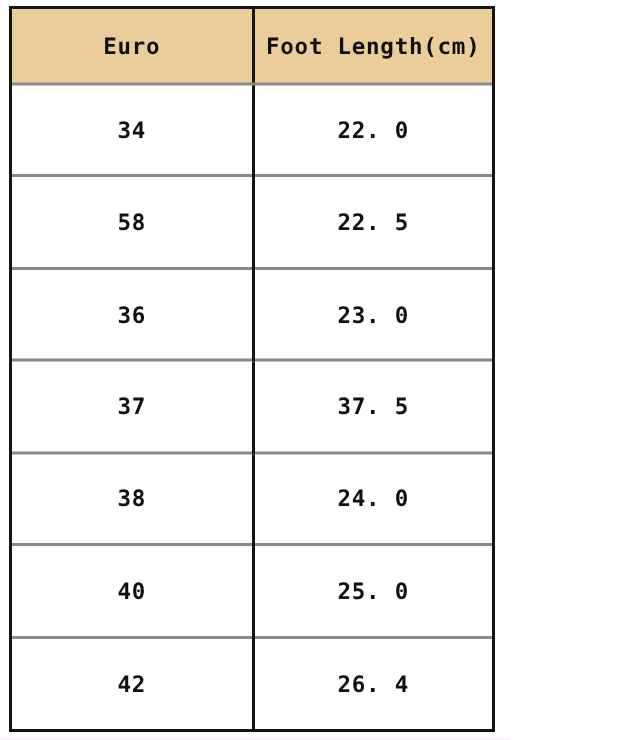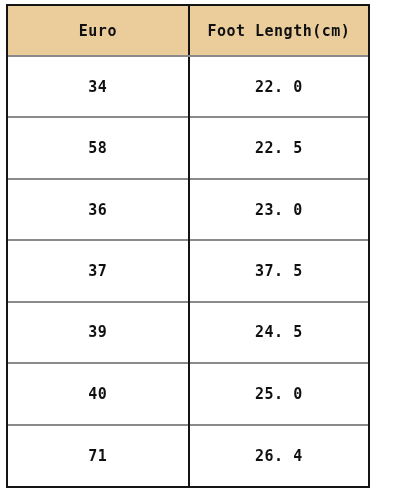--- a/index.html
+++ b/index.html
@@ -12,21 +12,21 @@
     width: 416px;
     height: 493px;
     overflow: hidden;
     font-family: "DejaVu Sans Mono", "Liberation Mono", monospace;
   }
 
   #size-chart-wrap {
     position: absolute;
     left: 6px;
     top: 4px;
-    width: 364px;
+    width: 324px;
     height: 484px;
     box-sizing: border-box;
     border: 2px solid #141414;
     background: #f0abfc;
   }
 
   table.size-table {
     width: 100%;
     height: 100%;
     border-collapse: collapse;
@@ -113,26 +113,26 @@
         </tr>
         <tr class="data-row">
           <td class="cell-euro">36</td>
           <td class="cell-foot">23. 0</td>
         </tr>
         <tr class="data-row">
           <td class="cell-euro">37</td>
           <td class="cell-foot">37. 5</td>
         </tr>
         <tr class="data-row">
-          <td class="cell-euro">39</td>
-          <td class="cell-foot">24. 5</td>
+          <td class="cell-euro">38</td>
+          <td class="cell-foot">24. 0</td>
         </tr>
         <tr class="data-row">
           <td class="cell-euro">40</td>
           <td class="cell-foot">25. 0</td>
         </tr>
         <tr class="data-row">
-          <td class="cell-euro">71</td>
+          <td class="cell-euro">42</td>
           <td class="cell-foot">26. 4</td>
         </tr>
       </tbody>
   </table>
 </div>
 
 </body></html>

